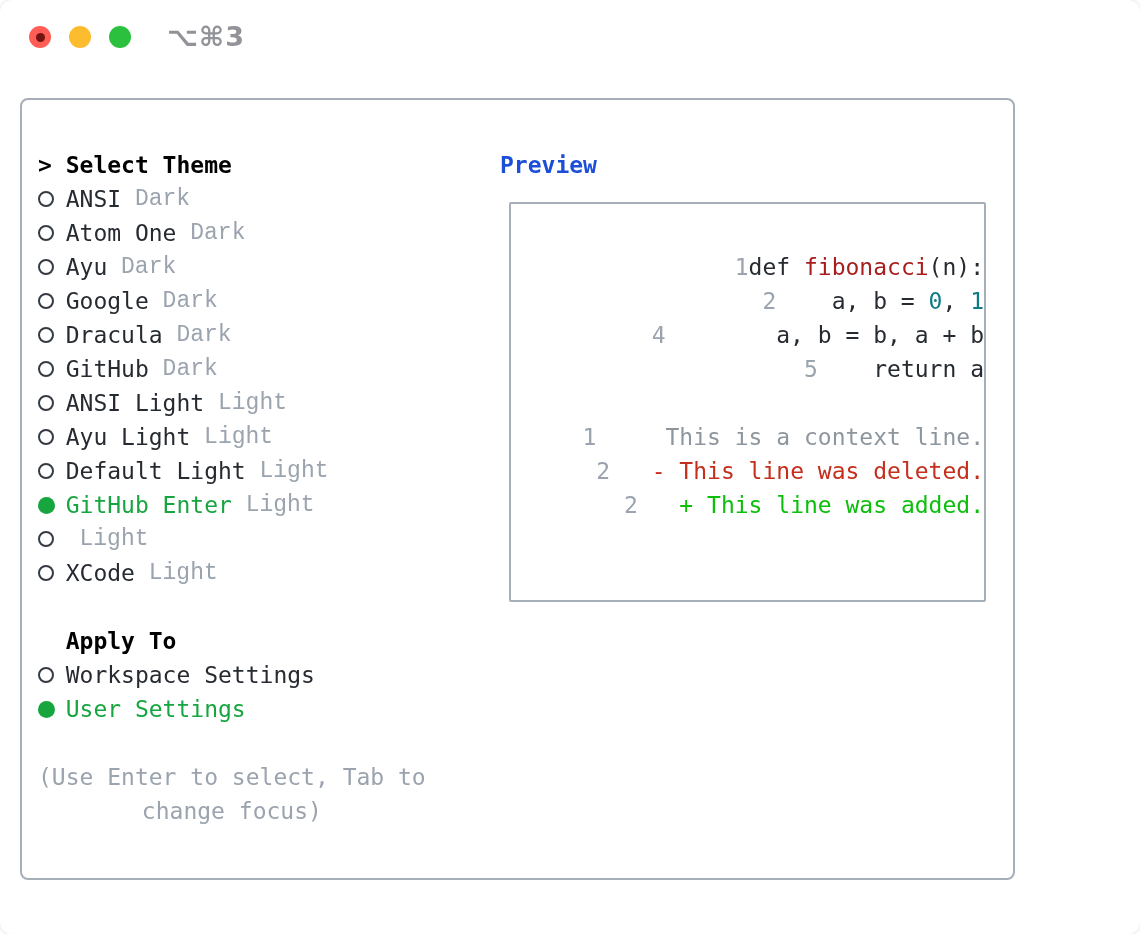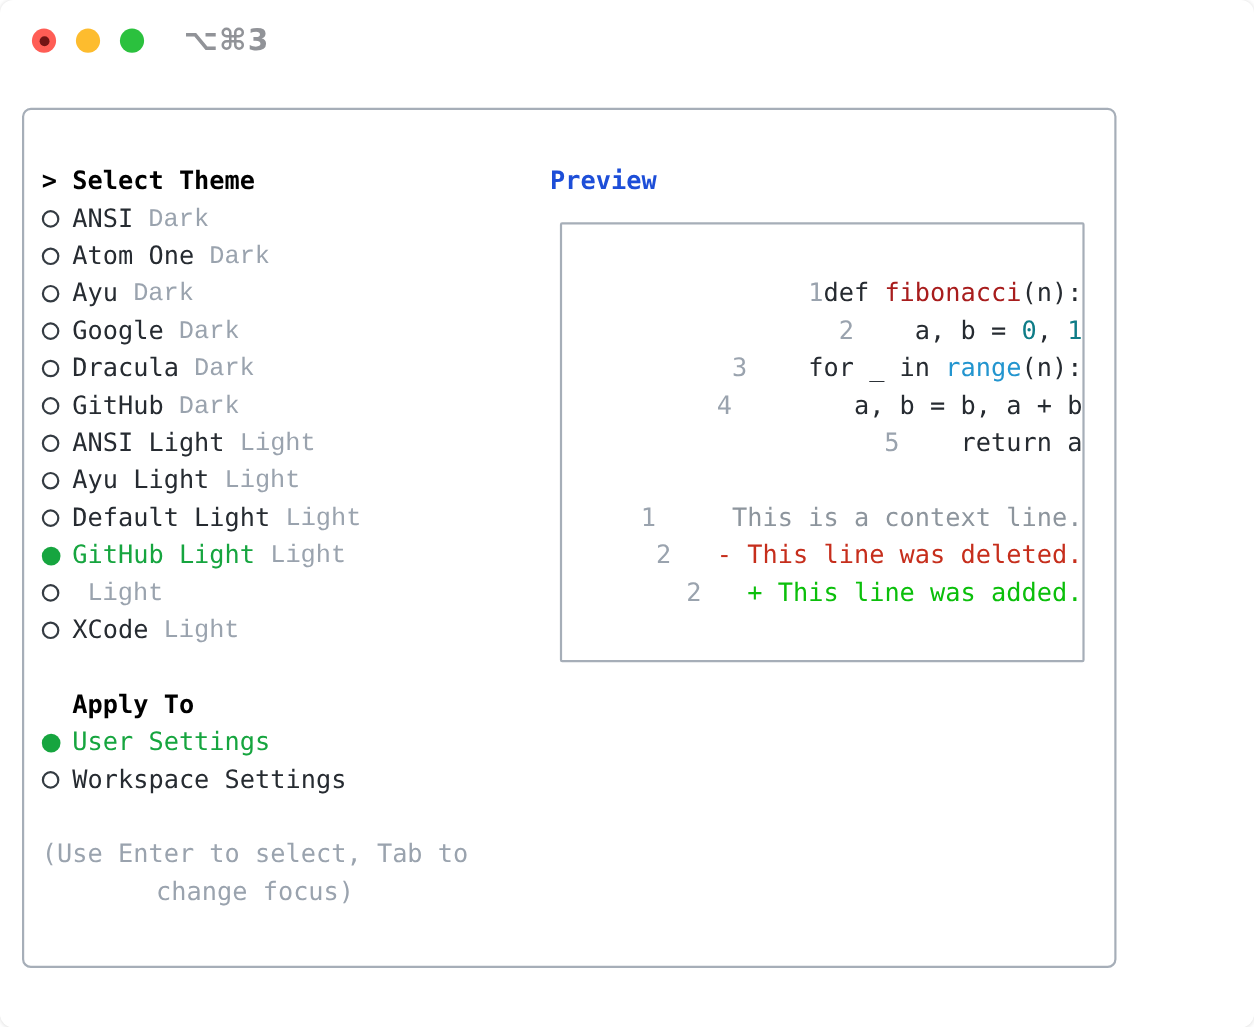--- a/index.html
+++ b/index.html
@@ -68,50 +68,49 @@
       <div id="theme-items">
           <div class="row item"><span class="marker"><span class="circle"></span></span><span class="label">ANSI</span><span class="variant">Dark</span></div>
           <div class="row item"><span class="marker"><span class="circle"></span></span><span class="label">Atom One</span><span class="variant">Dark</span></div>
           <div class="row item"><span class="marker"><span class="circle"></span></span><span class="label">Ayu</span><span class="variant">Dark</span></div>
           <div class="row item"><span class="marker"><span class="circle"></span></span><span class="label">Google</span><span class="variant">Dark</span></div>
           <div class="row item"><span class="marker"><span class="circle"></span></span><span class="label">Dracula</span><span class="variant">Dark</span></div>
           <div class="row item"><span class="marker"><span class="circle"></span></span><span class="label">GitHub</span><span class="variant">Dark</span></div>
           <div class="row item"><span class="marker"><span class="circle"></span></span><span class="label">ANSI Light</span><span class="variant">Light</span></div>
           <div class="row item"><span class="marker"><span class="circle"></span></span><span class="label">Ayu Light</span><span class="variant">Light</span></div>
           <div class="row item"><span class="marker"><span class="circle"></span></span><span class="label">Default Light</span><span class="variant">Light</span></div>
-          <div class="row item selected"><span class="marker"><span class="circle filled"></span></span><span class="label">GitHub Light</span><span class="variant">Light</span></div>
+          <div class="row item selected"><span class="marker"><span class="circle filled"></span></span><span class="label">GitHub Enter</span><span class="variant">Light</span></div>
           <div class="row item"><span class="marker"><span class="circle"></span></span><span class="variant">Light</span></div>
           <div class="row item"><span class="marker"><span class="circle"></span></span><span class="label">XCode</span><span class="variant">Light</span></div>
         </div>
 
       <div class="spacer"></div>
 
       <div class="row">
         <span class="marker"></span>
         <span class="sec-title">Apply To</span>
       </div>
 
       <div id="apply-items">
+          <div class="row item"><span class="marker"><span class="circle"></span></span><span class="label">Workspace Settings</span></div>
           <div class="row item selected"><span class="marker"><span class="circle filled"></span></span><span class="label">User Settings</span></div>
-          <div class="row item"><span class="marker"><span class="circle"></span></span><span class="label">Workspace Settings</span></div>
         </div>
 
       <div class="spacer"></div>
 
       <div class="hint">(Use Enter to select, Tab to</div>
       <div class="hint">change focus)</div>
     </div>
 
     <div class="preview-title">Preview</div>
 
     <div class="preview-box">
       <div id="preview-lines">
           <div class="code-line"><span class="gutter">1</span><span class="seg-plain">def </span><span class="seg-func">fibonacci</span><span class="seg-plain">(n):</span></div>
           <div class="code-line"><span class="gutter">2</span><span class="seg-plain">    a, b = </span><span class="seg-num">0</span><span class="seg-plain">, </span><span class="seg-num">1</span></div>
-          <div class="code-line"><span class="gutter">3</span><span class="seg-plain">    for _ in </span><span class="seg-builtin">range</span><span class="seg-plain">(n):</span></div>
           <div class="code-line"><span class="gutter">4</span><span class="seg-plain">        a, b = b, a + b</span></div>
           <div class="code-line"><span class="gutter">5</span><span class="seg-plain">    return a</span></div>
           <div class="code-line"><span class="gutter"></span></div>
           <div class="code-line"><span class="gutter">1</span><span class="seg-ctx">     This is a context line.</span></div>
           <div class="code-line"><span class="gutter">2</span><span class="seg-del">   - This line was deleted.</span></div>
           <div class="code-line"><span class="gutter">2</span><span class="seg-add">   + This line was added.</span></div>
         </div>
     </div>
 
   </div>

